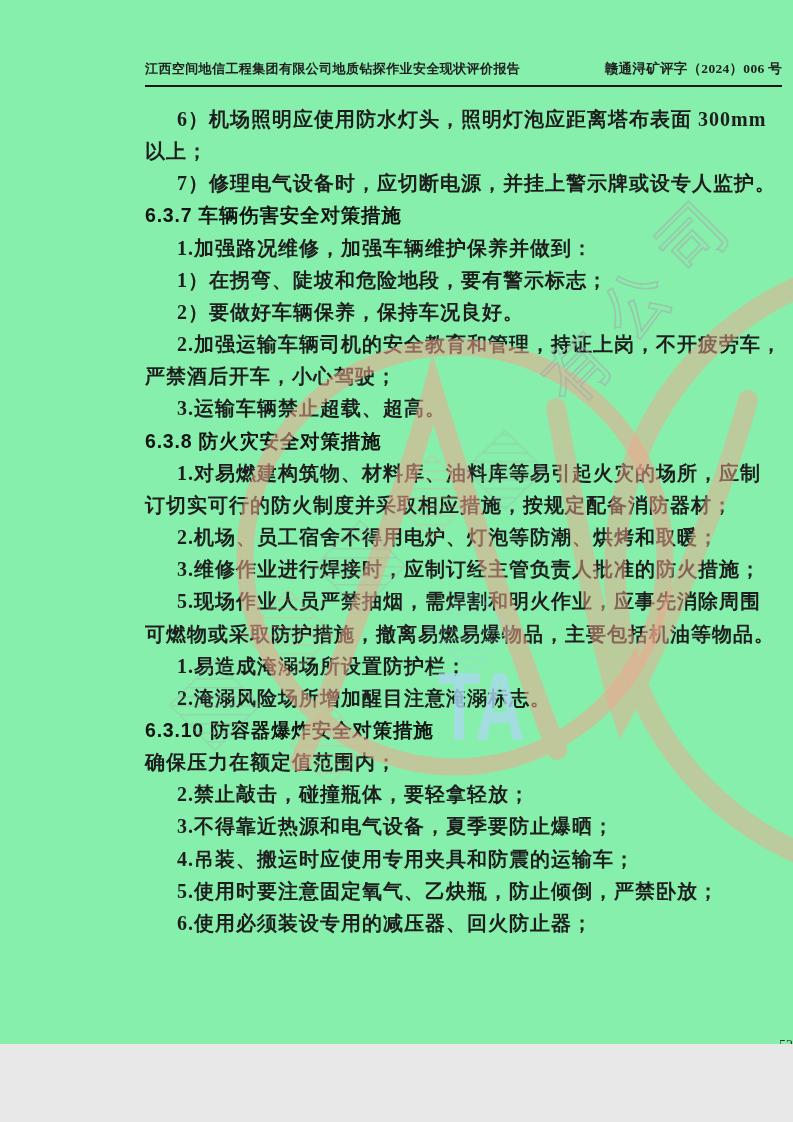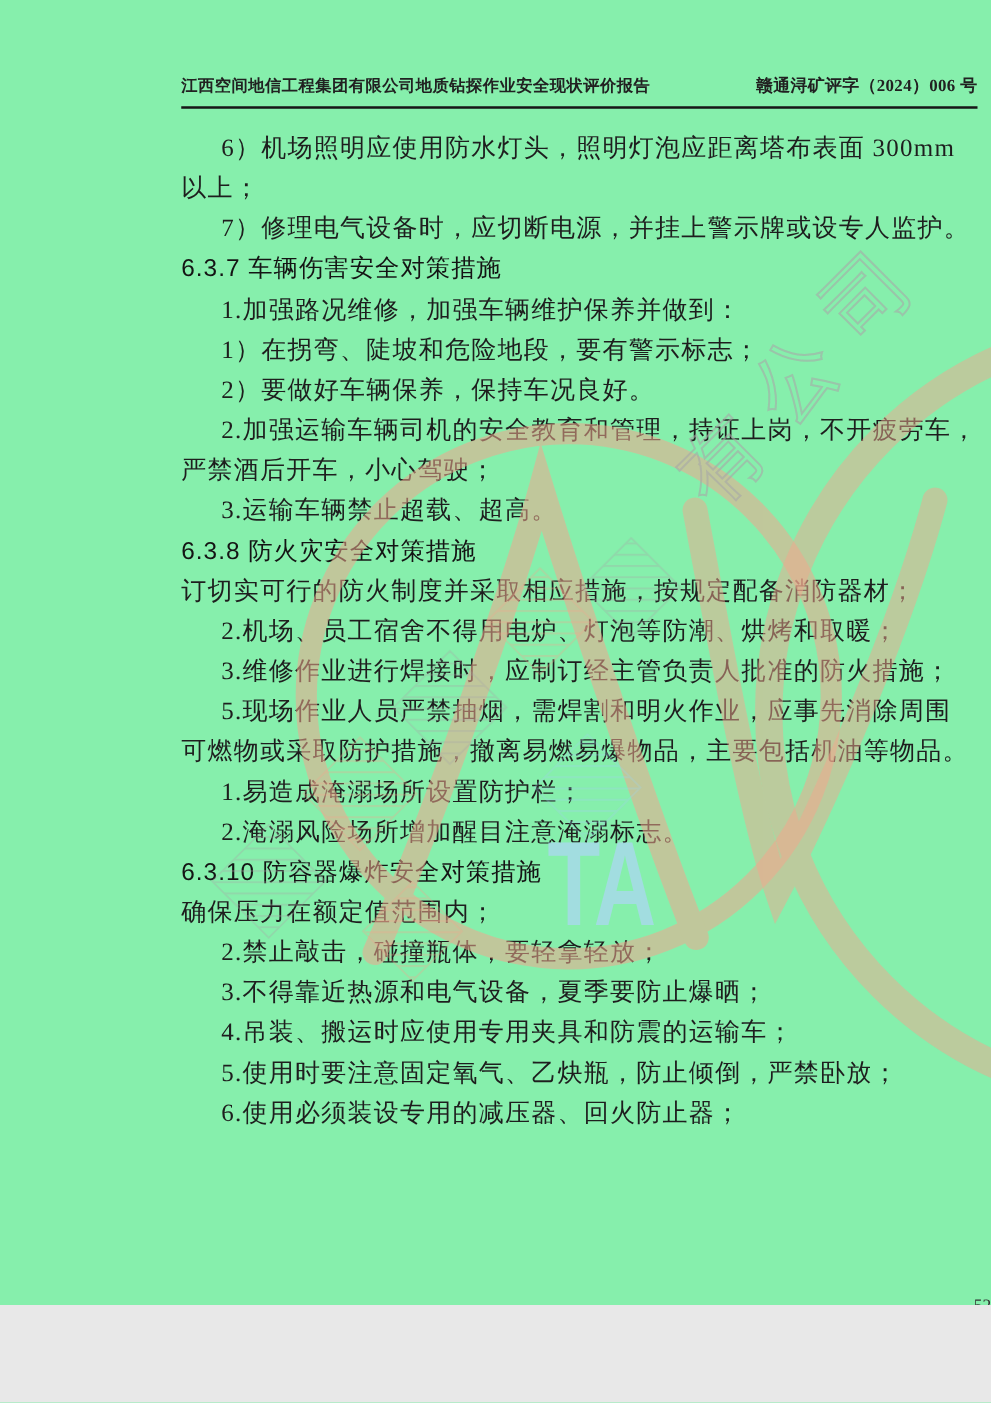--- a/index.html
+++ b/index.html
@@ -19,26 +19,26 @@
   }
   .header .right{
     font-size:13.5px;font-weight:bold;letter-spacing:0.3px;white-space:nowrap;
   }
   
   .content{
     position:absolute;left:145px;top:103px;width:640px;z-index:1;
   }
   .line{
     font-size:20px;line-height:32.15px;white-space:nowrap;
-    letter-spacing:1px;color:#1e1e1e;
+    letter-spacing:1px;color:#1e1e1e;font-weight:bold;
   }
   .line.indent{padding-left:32px;}
   .line.flush{padding-left:0;}
   .line.heading{
-    font-family:"Liberation Sans", sans-serif;font-weight:normal;
+    font-family:"Liberation Sans", sans-serif;font-weight:bold;
     font-size:19.5px;letter-spacing:0.8px;color:#141414;
   }
   
   .pagenum{
     position:absolute;left:0;top:1038px;width:100%;text-align:right;
     font-size:14px;color:#333;z-index:1;
   }
   
   .watermark{
     position:absolute;left:0;top:0;width:793px;height:1122px;
@@ -60,20 +60,21 @@
       <div class="line flush">以上；</div>
       <div class="line indent">7）修理电气设备时，应切断电源，并挂上警示牌或设专人监护。</div>
       <div class="line heading">6.3.7 车辆伤害安全对策措施</div>
       <div class="line indent">1.加强路况维修，加强车辆维护保养并做到：</div>
       <div class="line indent">1）在拐弯、陡坡和危险地段，要有警示标志；</div>
       <div class="line indent">2）要做好车辆保养，保持车况良好。</div>
       <div class="line indent">2.加强运输车辆司机的安全教育和管理，持证上岗，不开疲劳车，</div>
       <div class="line flush">严禁酒后开车，小心驾驶；</div>
       <div class="line indent">3.运输车辆禁止超载、超高。</div>
       <div class="line heading">6.3.8 防火灾安全对策措施</div>
+      <div class="line indent">1.对易燃建构筑物、材料库、油料库等易引起火灾的场所，应制</div>
       <div class="line flush">订切实可行的防火制度并采取相应措施，按规定配备消防器材；</div>
       <div class="line indent">2.机场、员工宿舍不得用电炉、灯泡等防潮、烘烤和取暖；</div>
       <div class="line indent">3.维修作业进行焊接时，应制订经主管负责人批准的防火措施；</div>
       <div class="line indent">5.现场作业人员严禁抽烟，需焊割和明火作业，应事先消除周围</div>
       <div class="line flush">可燃物或采取防护措施，撤离易燃易爆物品，主要包括机油等物品。</div>
       <div class="line indent">1.易造成淹溺场所设置防护栏；</div>
       <div class="line indent">2.淹溺风险场所增加醒目注意淹溺标志。</div>
       <div class="line heading">6.3.10 防容器爆炸安全对策措施</div>
       <div class="line flush">确保压力在额定值范围内；</div>
       <div class="line indent">2.禁止敲击，碰撞瓶体，要轻拿轻放；</div>

